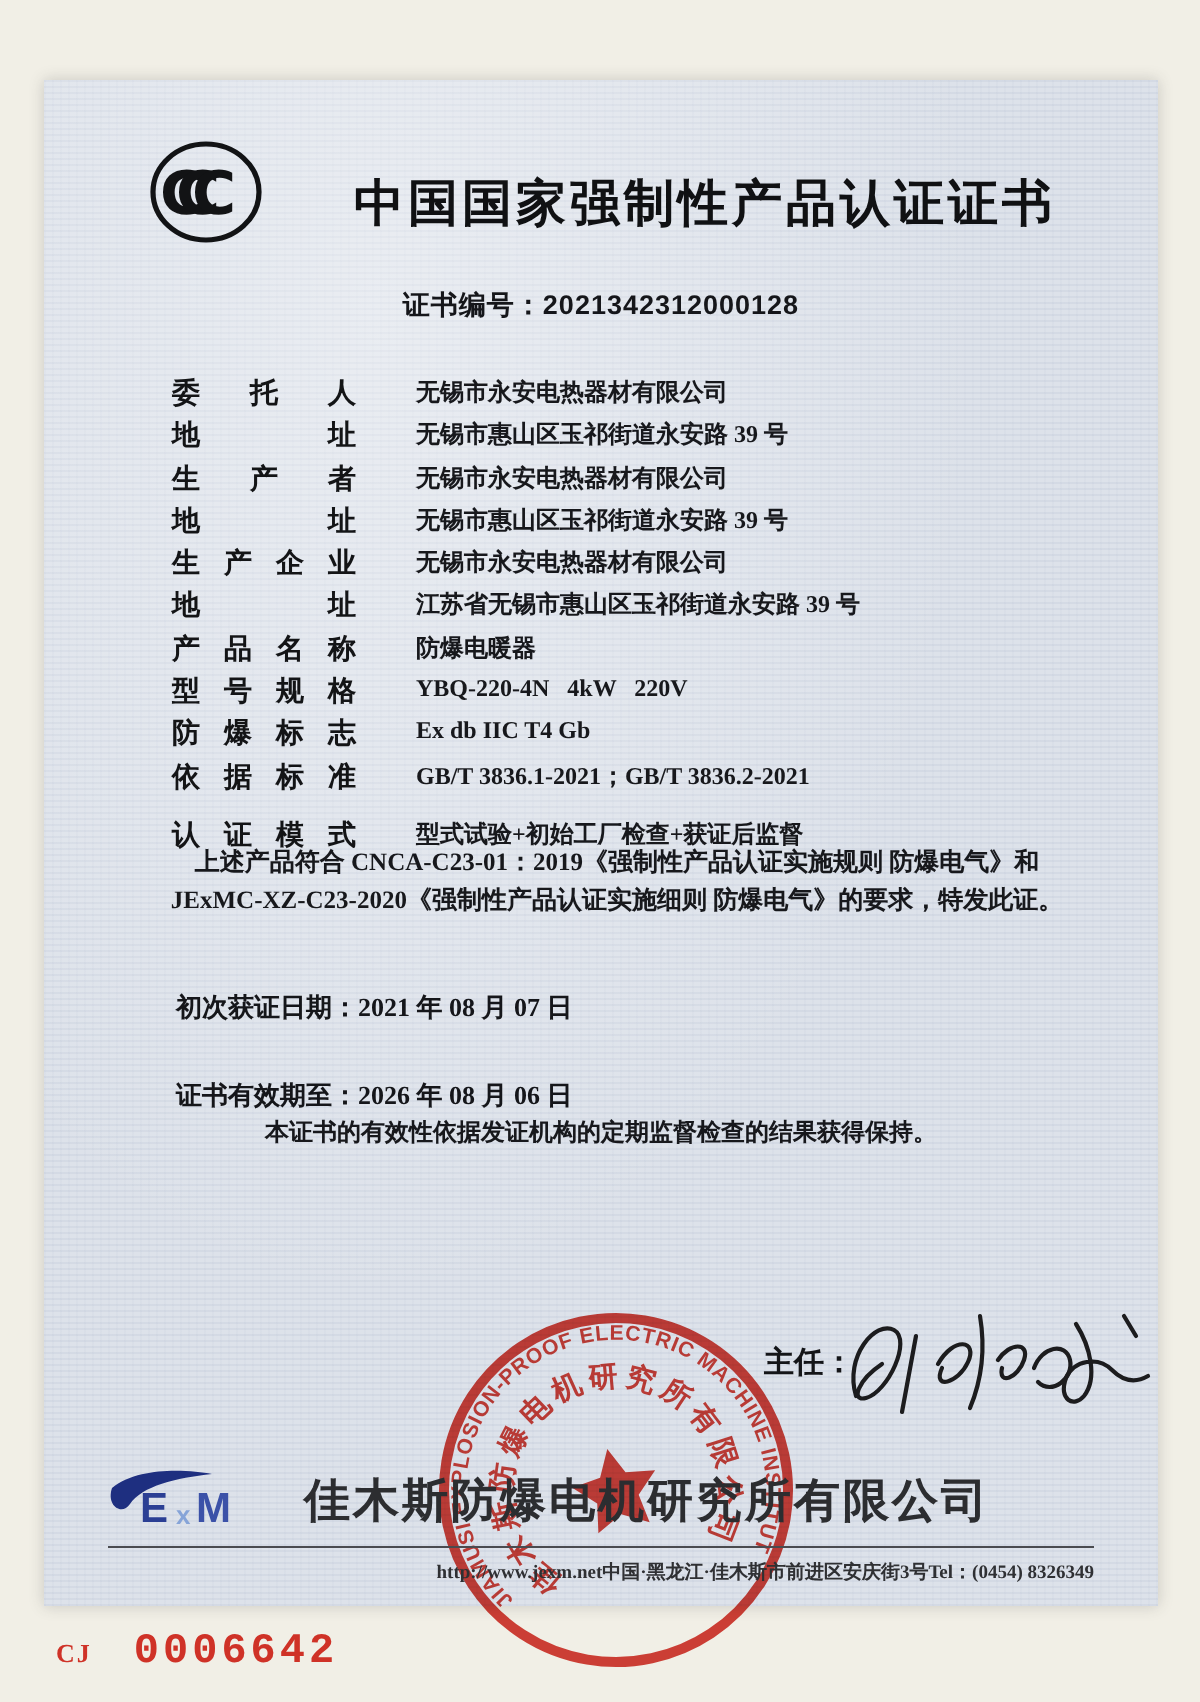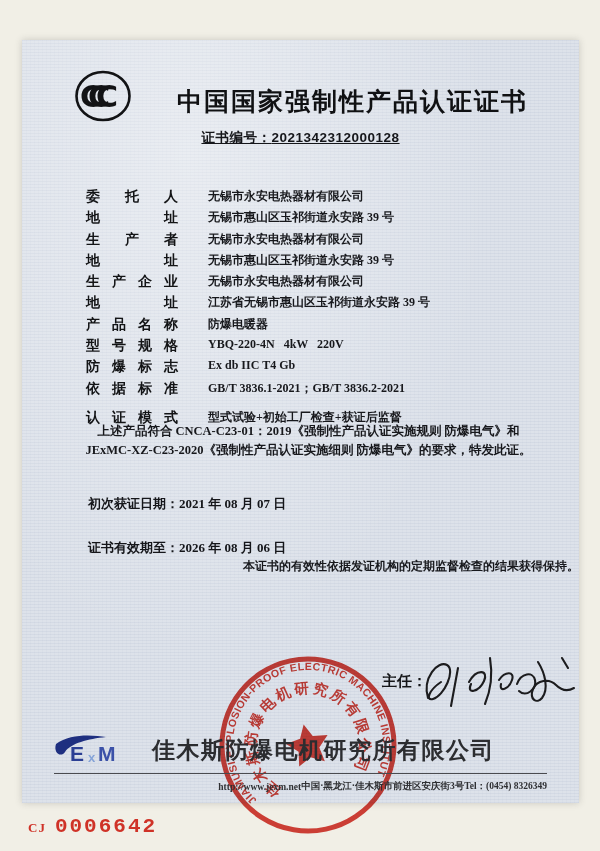--- a/index.html
+++ b/index.html
@@ -21,22 +21,22 @@
     color:#17181a;
   }
   
   .ccc-logo{position:absolute;left:52px;top:30px;width:58px;height:52px;}
   .title{
     position:absolute;left:16px;right:0;top:45px;text-align:center;
     font-size:25px;font-weight:bold;letter-spacing:2px;color:#101113;
     padding-left:64px;box-sizing:border-box;margin-left:24px;
   }
   .certno{
-    position:absolute;left:0;right:0;top:89px;text-align:center;
-    font-size:13.5px;font-weight:bold;color:#15161a;letter-spacing:.5px;text-decoration:underline;
+    position:absolute;left:0;right:0;top:104px;text-align:center;
+    font-size:13.5px;font-weight:bold;color:#15161a;letter-spacing:.5px;
   }
   
   .fields{position:absolute;left:64px;right:26px;top:148px;}
   .frow{display:flex;align-items:flex-start;height:21.3px;}
   .frow.gap-before{margin-top:8px;}
   .field-label{
     width:92px;flex:0 0 92px;
     font-family:"Liberation Serif",serif;font-weight:bold;font-size:14px;
     text-align:justify;text-align-last:justify;color:#131416;
   }
@@ -48,21 +48,21 @@
   .decl{
     position:absolute;left:42px;right:26px;top:382px;
     font-family:"Liberation Serif",serif;font-weight:bold;font-size:12.5px;
     line-height:19px;color:#17181c;text-align:center;
   }
   .plain-line{
     position:absolute;left:66px;
     font-family:"Liberation Serif",serif;font-weight:bold;font-size:13px;color:#15161a;
   }
   .center-line{
-    position:absolute;left:0;right:0;text-align:right;
+    position:absolute;left:0;right:0;text-align:center;
     font-family:"Liberation Serif",serif;font-weight:bold;font-size:12px;color:#17181c;
   }
   
   .director{
     position:absolute;left:360px;top:632px;
     font-family:"Liberation Serif",serif;font-weight:bold;font-size:15px;color:#141518;text-align:center;
   }
   .signature{position:absolute;left:392px;top:606px;width:168px;height:74px;}
   .seal{
     position:absolute;left:191px;top:610px;width:190px;height:190px;
@@ -76,21 +76,21 @@
     font-family:"Liberation Sans",sans-serif;
   }
   .rule{position:absolute;left:32px;right:32px;top:733px;border-top:1.5px solid #4a4b4f;}
   .footer-row{
     position:absolute;left:32px;right:32px;top:740px;
     display:flex;justify-content:flex-end;align-items:center;
     font-family:"Liberation Serif",serif;font-size:9.5px;color:#2f3033;font-weight:bold;
   }
   
   .serial{
-    position:absolute;left:28px;top:815px;display:flex;align-items:baseline;gap:9px;
+    position:absolute;left:28px;top:815px;display:flex;align-items:baseline;gap:21px;
     color:#cf3227;
   }
   .serial-prefix{font-size:13px;font-weight:bold;letter-spacing:1px;font-family:"Liberation Serif",serif;}
   .serial-number{font-size:21px;font-weight:bold;letter-spacing:2px;font-family:"Liberation Mono",monospace;}
 </style>
 </head>
 <body>
 
 <div class="paper">
 

